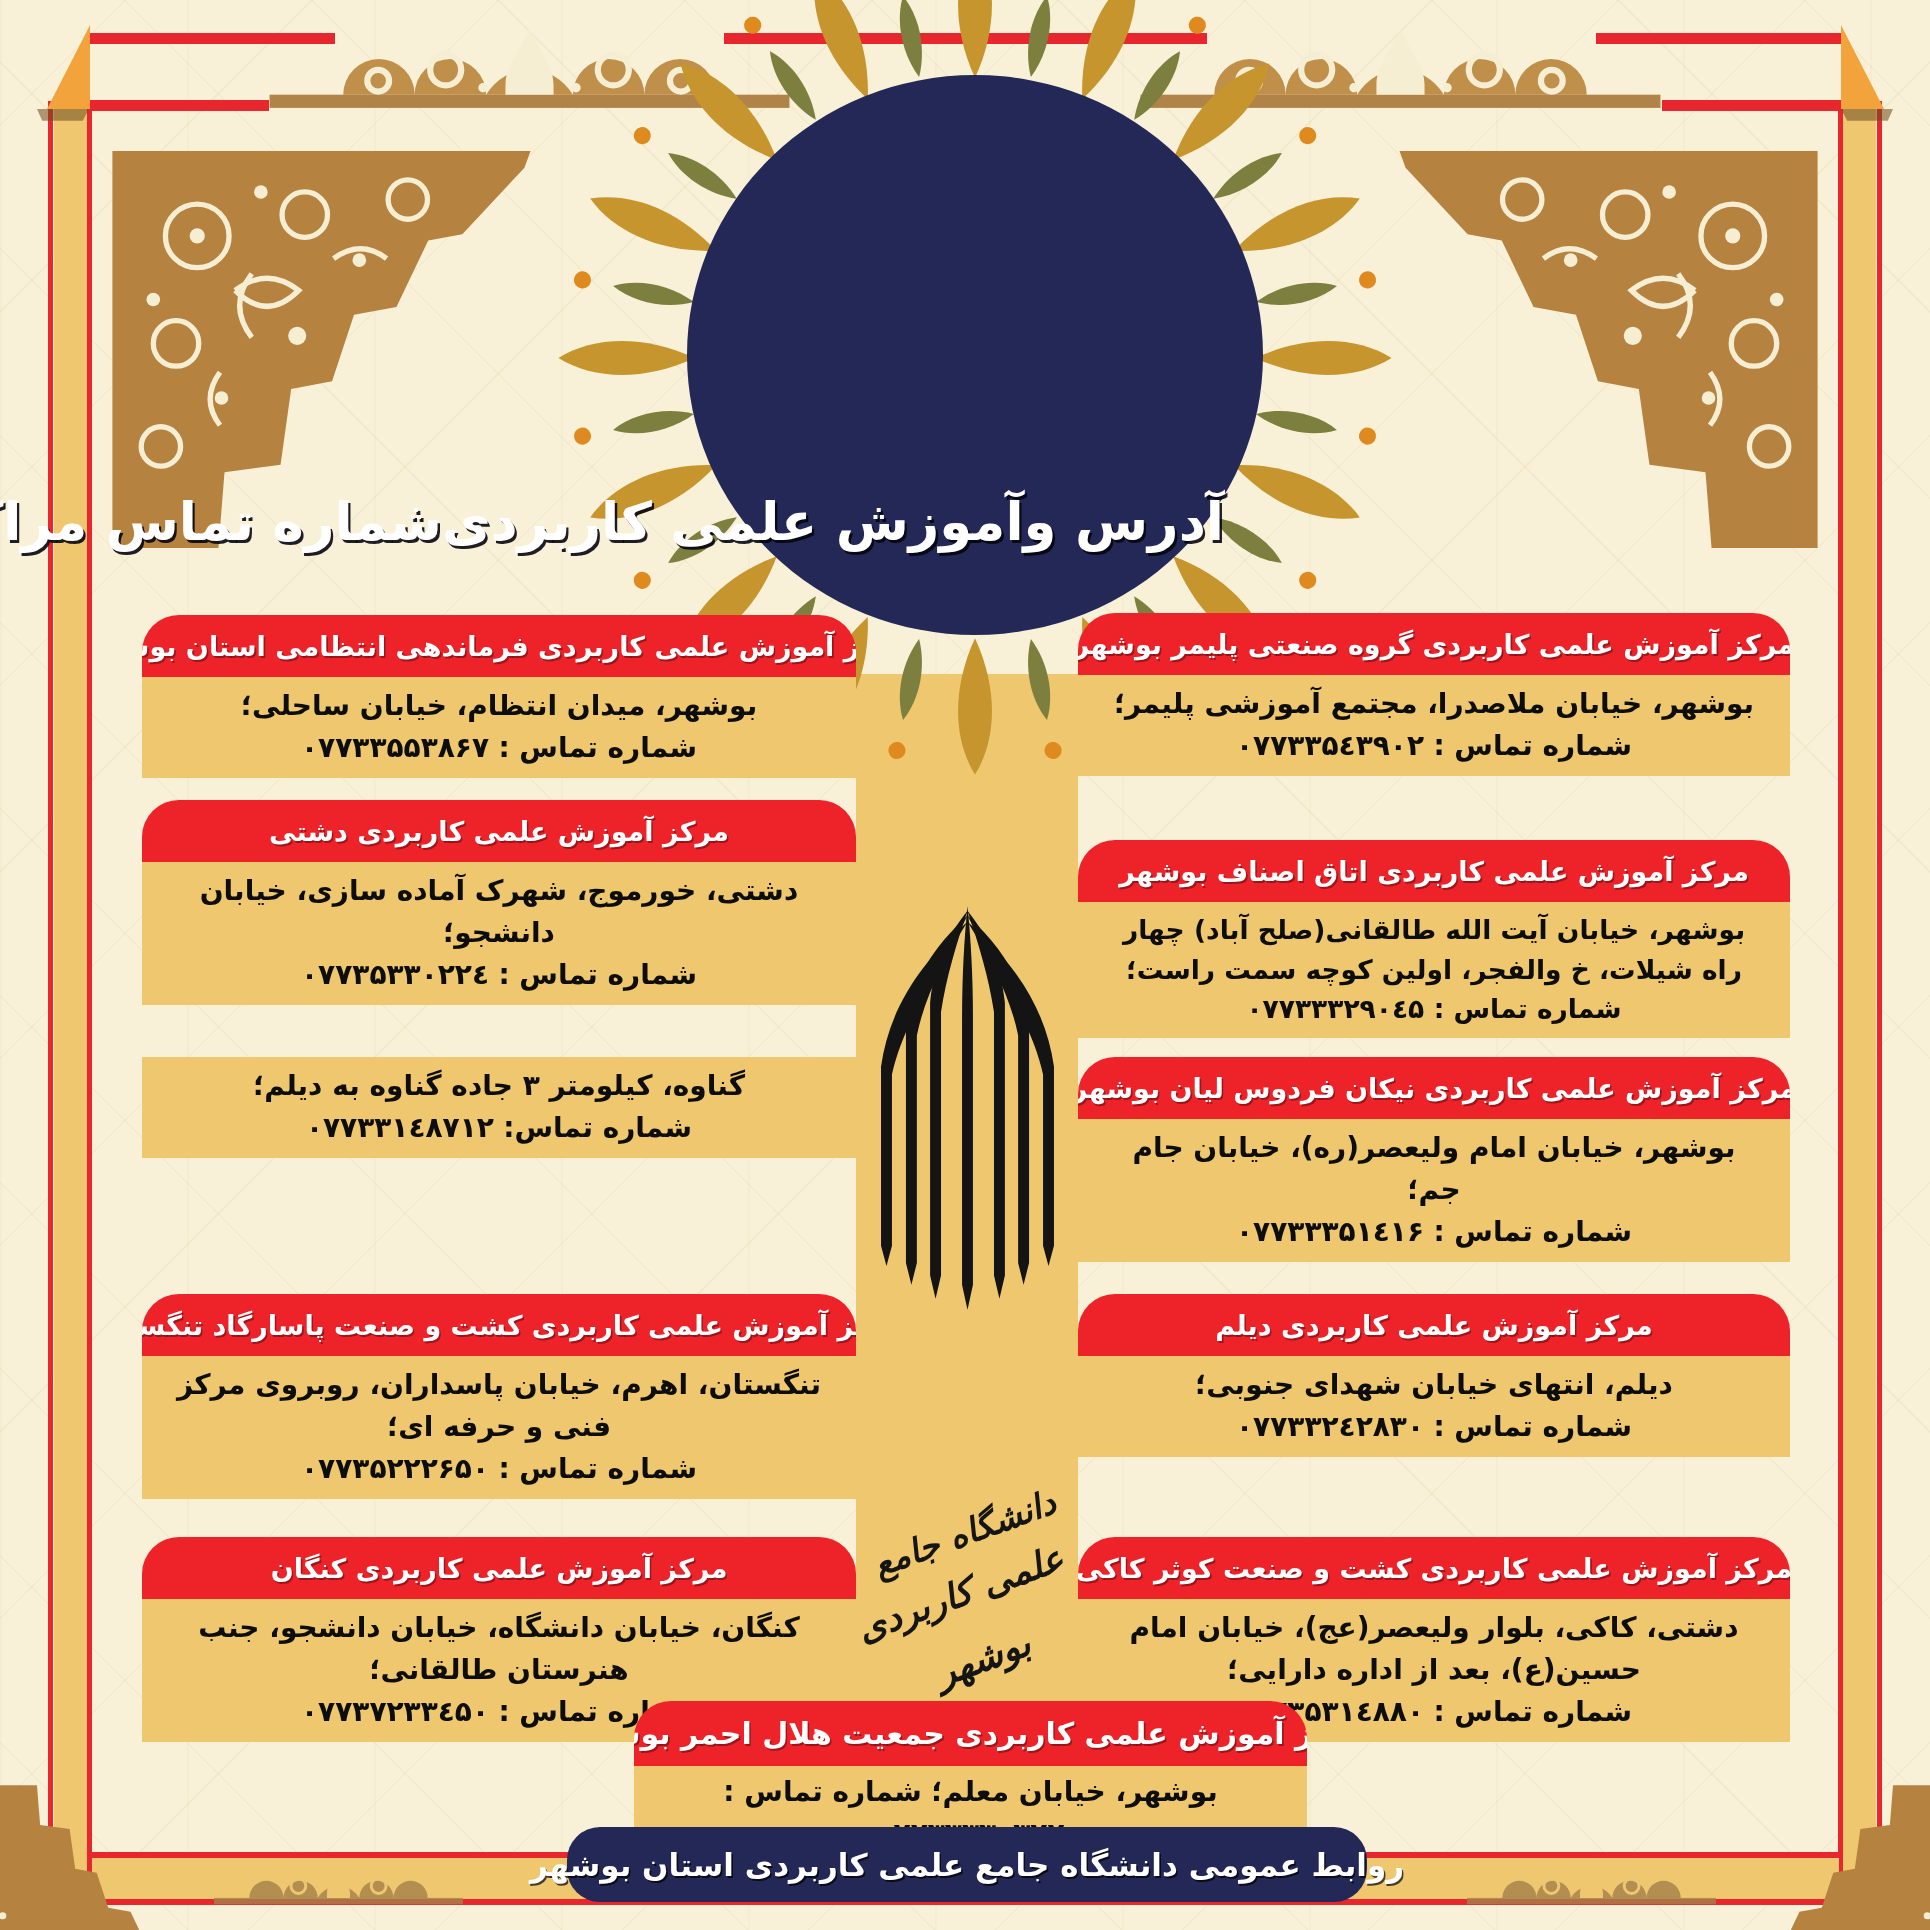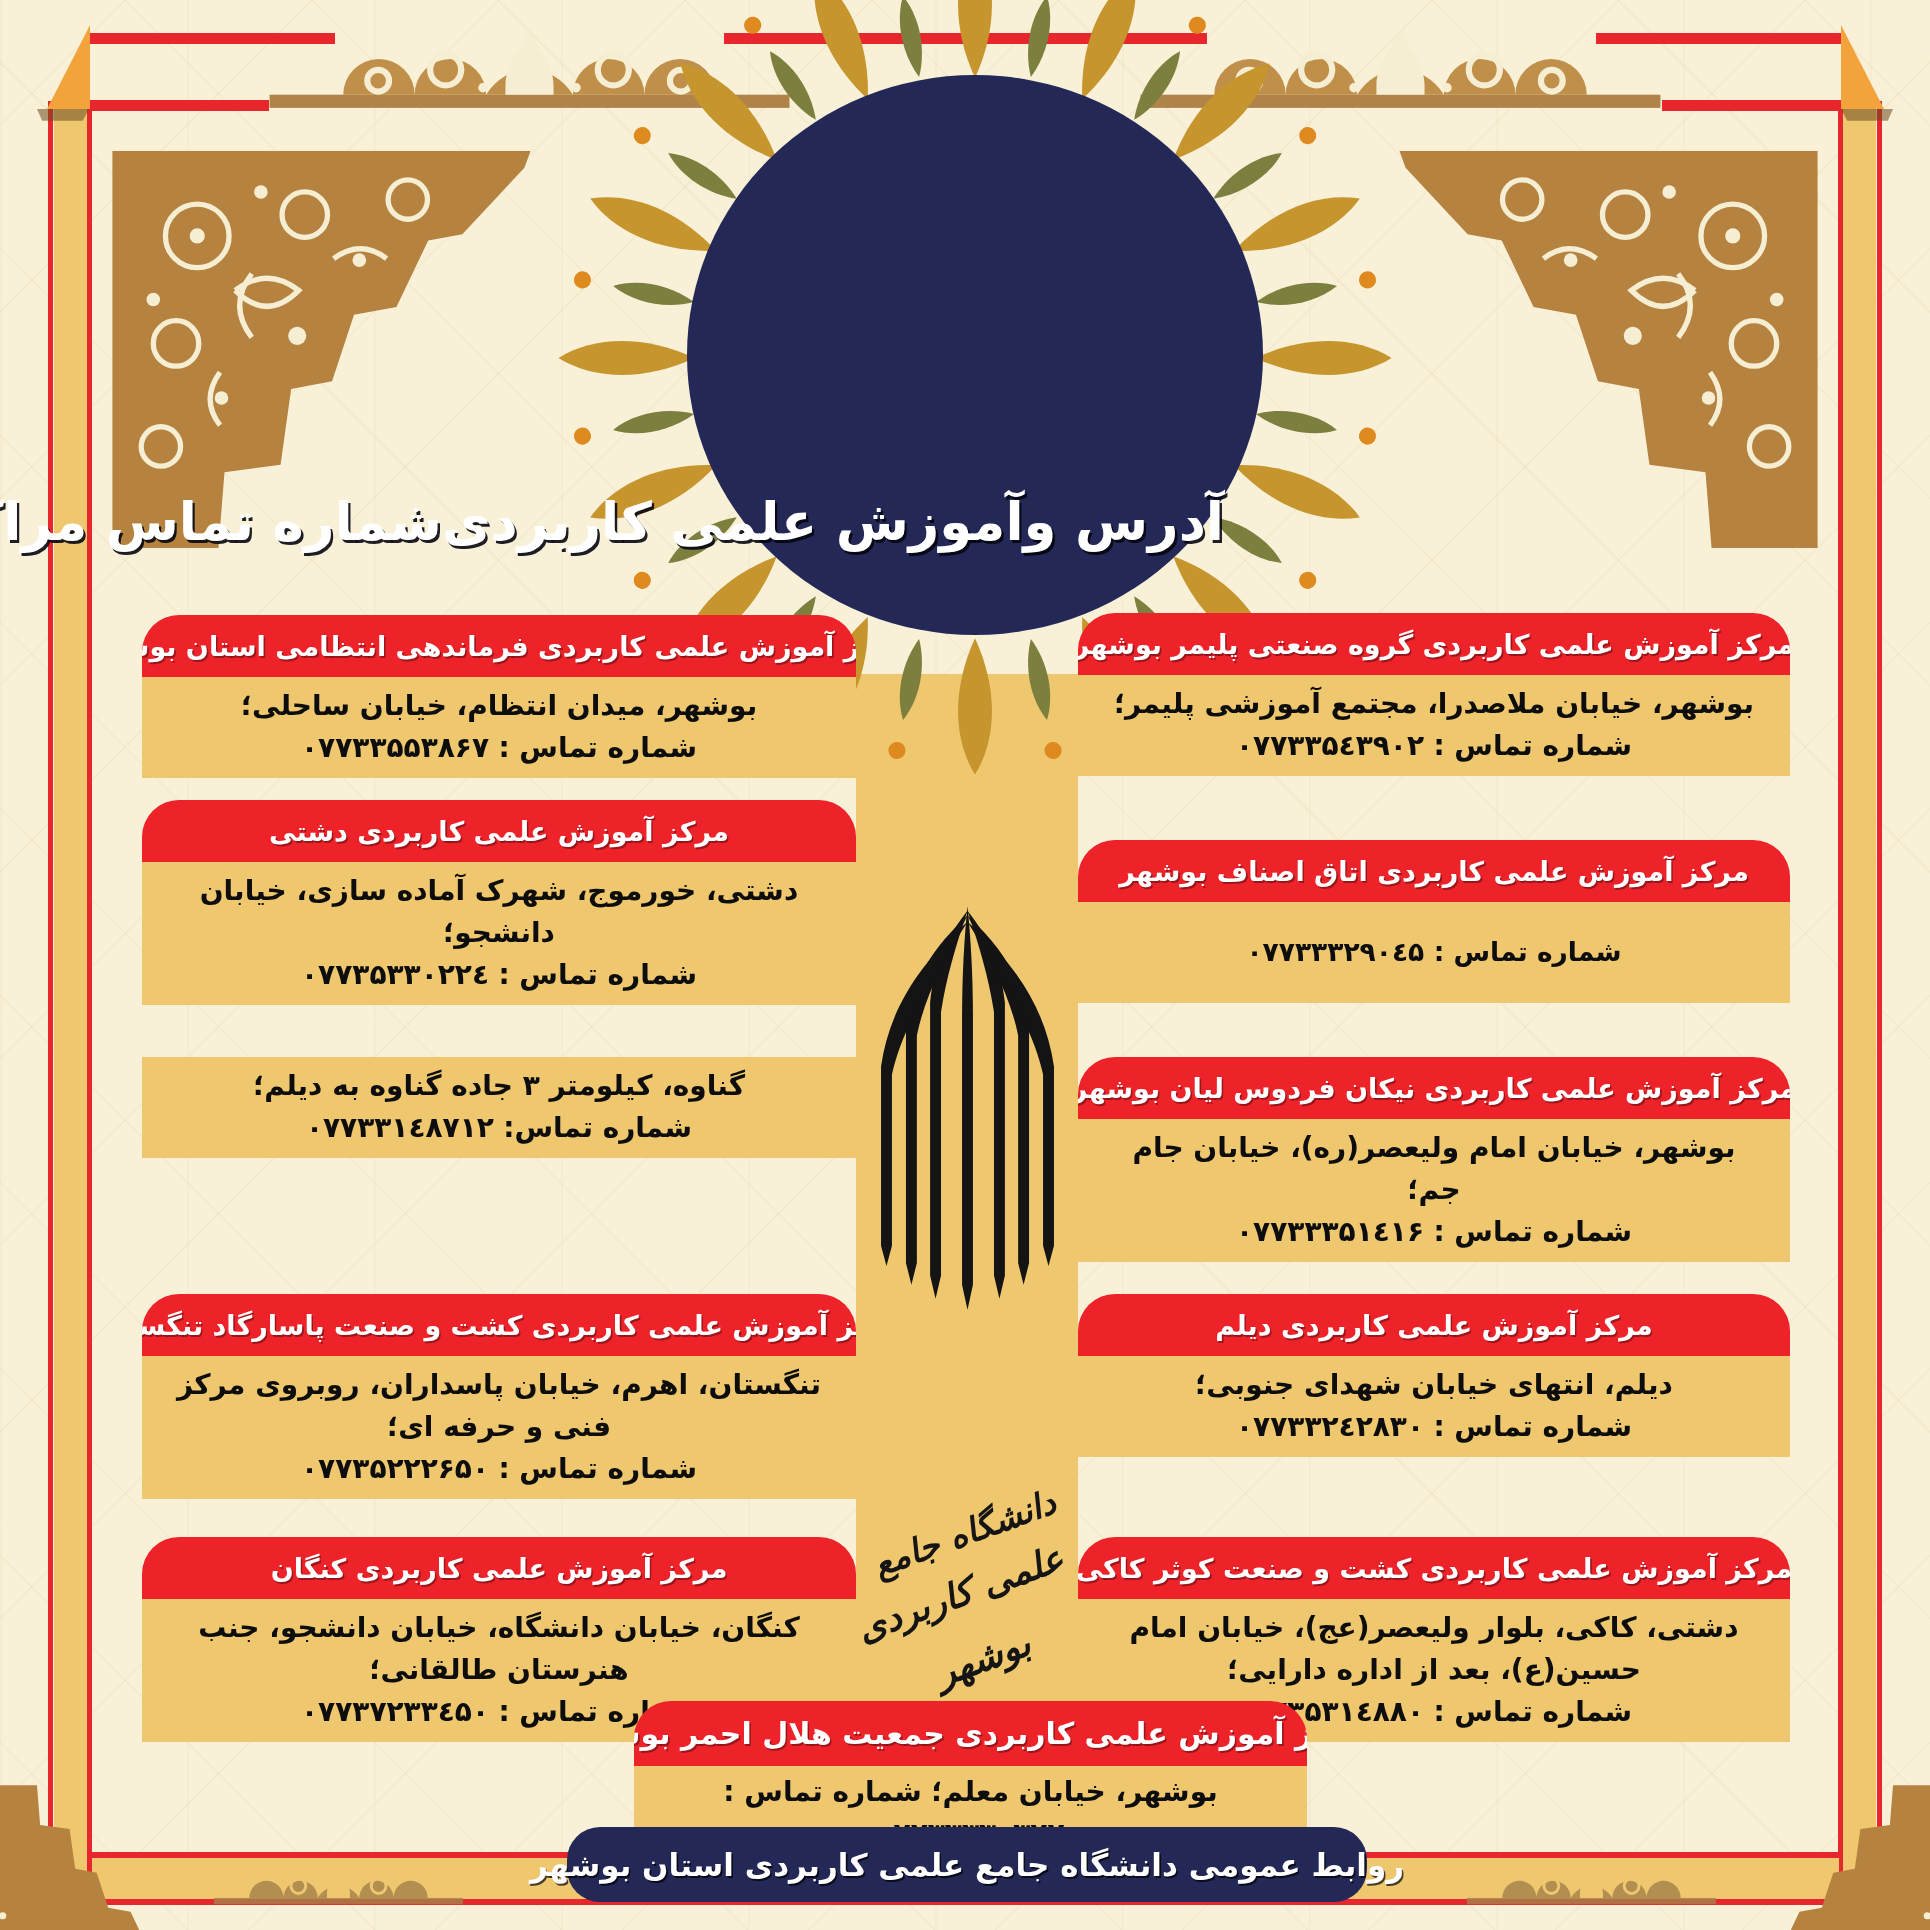--- a/index.html
+++ b/index.html
@@ -329,20 +329,21 @@
     <div class="hdr">مرکز آموزش علمی کاربردی گروه صنعتی پلیمر بوشهر</div>
     <div class="bdy">
       <span class="seg">بوشهر، خیابان ملاصدرا، مجتمع آموزشی پلیمر؛</span>
       <span class="seg">شماره تماس :</span>
       <span class="seg">۰۷۷۳۳۵٤۳۹۰۲</span>
     </div>
   </section>
   <section class="center-block col-right" style="top:840px">
     <div class="hdr">مرکز آموزش علمی کاربردی اتاق اصناف بوشهر</div>
     <div class="bdy" style="font-size:26.5px">
+      <span class="seg">بوشهر، خیابان آیت الله طالقانی(صلح آباد) چهار راه شیلات، خ والفجر، اولین کوچه سمت راست؛</span>
       <span class="seg">شماره تماس :</span>
       <span class="seg">۰۷۷۳۳۳۲۹۰٤۵</span>
     </div>
   </section>
   <section class="center-block col-right" style="top:1057px">
     <div class="hdr">مرکز آموزش علمی کاربردی نیکان فردوس لیان بوشهر</div>
     <div class="bdy">
       <span class="seg">بوشهر، خیابان امام ولیعصر(ره)، خیابان جام جم؛</span>
       <span class="seg">شماره تماس :</span>
       <span class="seg">۰۷۷۳۳۳۵۱٤۱۶</span>

